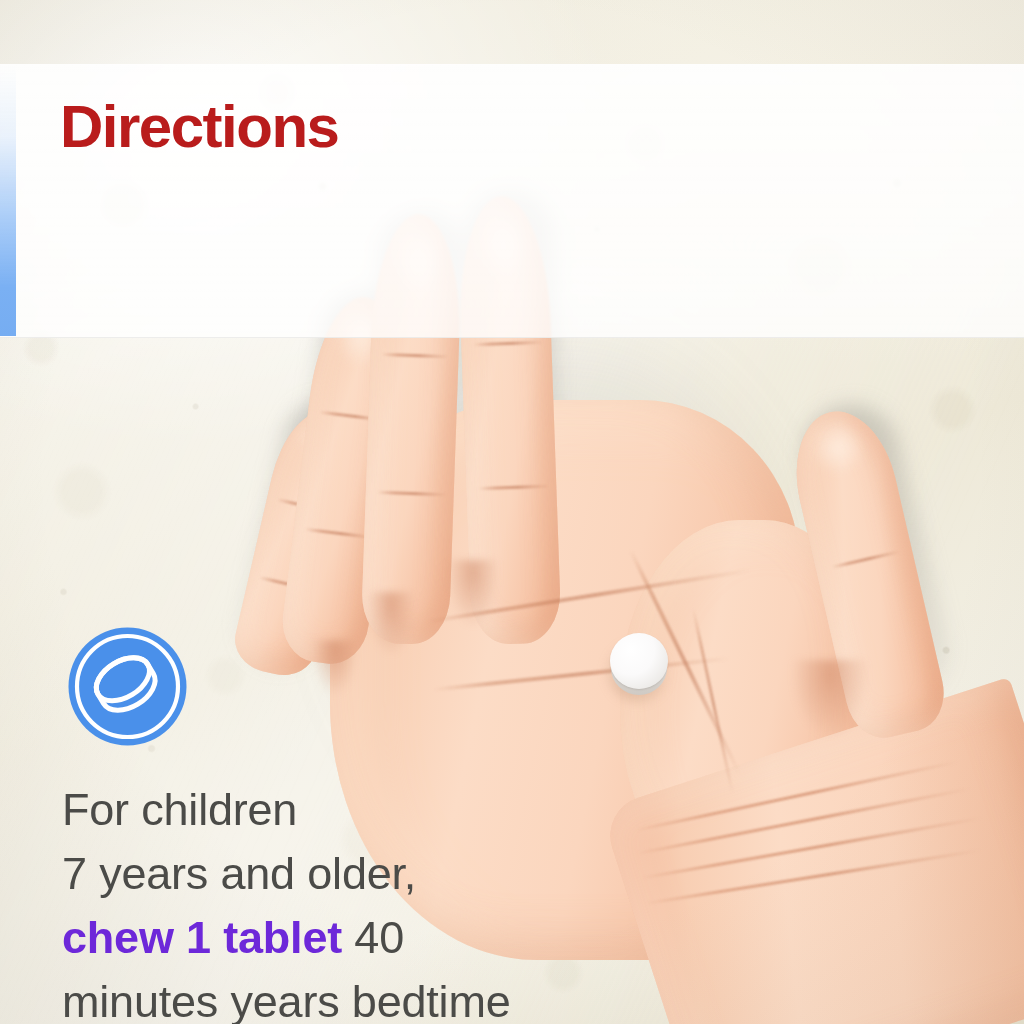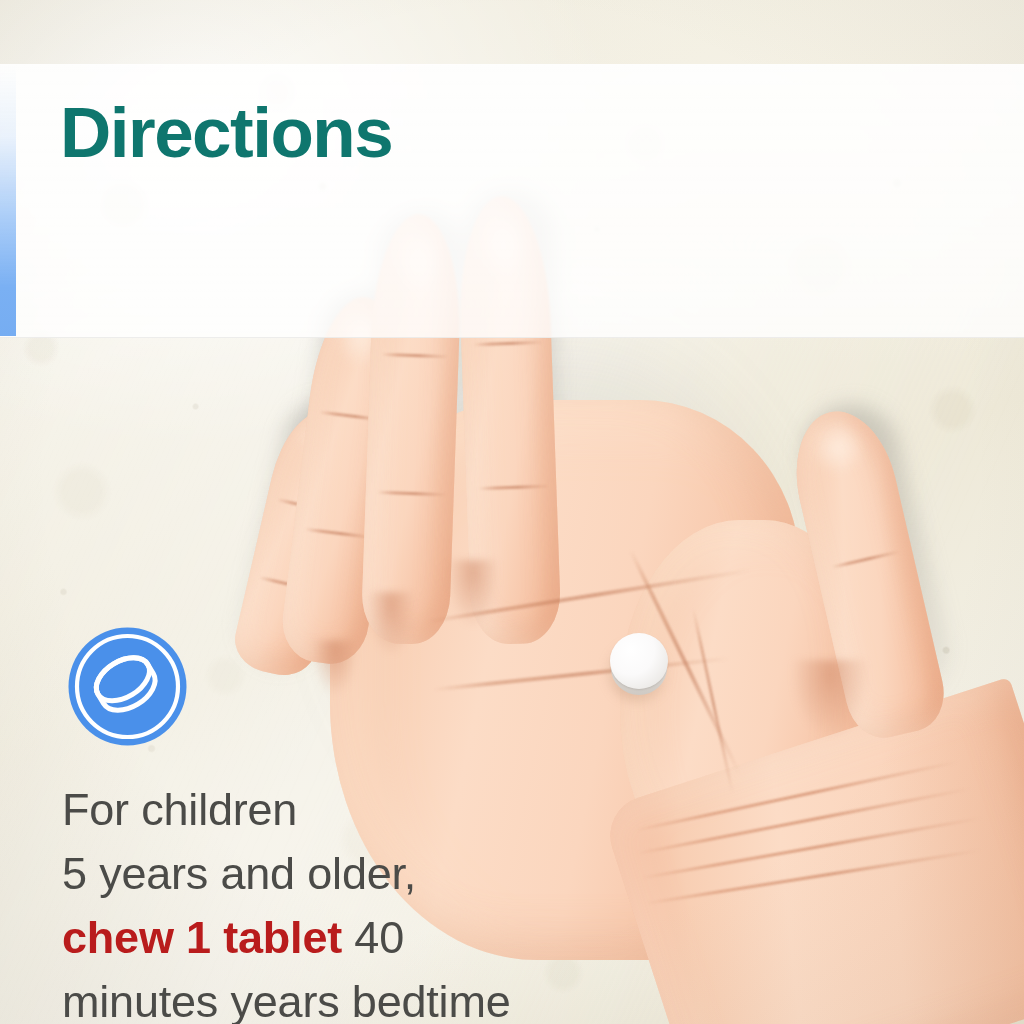--- a/index.html
+++ b/index.html
@@ -201,42 +201,42 @@
     position:absolute; left:0; top:66px; width:16px; height:270px;
     background:linear-gradient(180deg,
        rgba(255,255,255,0) 0%,
        rgba(198,221,250,.35) 26%,
        rgba(150,193,246,.80) 56%,
        rgba(122,176,243,1) 82%,
        rgba(118,173,242,1) 100%);
   }
   #title-block { position:absolute; left:60px; top:98px; }
   #title-line1 {
-    font-size:71px; font-weight:700; letter-spacing:-1.5px;
-    color:#0f766e; line-height:.98;
+    font-size:60px; font-weight:700; letter-spacing:-1.5px;
+    color:#b91c1c; line-height:.98;
     text-shadow:0 1px 0 rgba(255,255,255,.6);
   }
   #title-line2 {
     font-size:80px; font-weight:400; letter-spacing:-1px;
     color:#4a8fe8; line-height:1.02; margin-top:6px;
     text-shadow:0 1px 0 rgba(255,255,255,.6);
   }
 
   
   #pill-icon { position:absolute; left:68px; top:627px; width:119px; height:119px; }
   #pill-icon svg { display:block; width:119px; height:119px; }
 
   
   #usage-text {
     position:absolute; left:62px; top:778px; width:470px;
     color:#4b4b48; font-size:45px; line-height:1.42;
     letter-spacing:-.2px;
   }
   #usage-text .ln { white-space:nowrap; }
-  #usage-text b { font-weight:700; color:#b91c1c; }
+  #usage-text b { font-weight:700; color:#6d28d9; }
 </style>
 </head>
 <body>
 
 <div id="stage">
 
   <div class="bg-base"></div>
   <div class="bg-mottle"></div>
   <div class="bg-speck"></div>
   <div class="bg-diagonal"></div>
@@ -324,18 +324,18 @@
       <circle cx="59.5" cy="59.5" r="50.5" fill="none" stroke="#ffffff" stroke-width="4.2"></circle>
       <g fill="none" stroke="#ffffff" stroke-width="5" stroke-linecap="round" stroke-linejoin="round" transform="translate(59.5,60) rotate(-31)">
         <path d="M -29 -9 a 29 18 0 1 1 58 0 l 0 11 a 29 18 0 0 1 -58 0 z"></path>
         <ellipse cx="0" cy="-9" rx="29" ry="18"></ellipse>
       </g>
     </svg>
   </div>
 
   <div id="usage-text">
     <div class="ln">For children</div>
-    <div class="ln">5 years and older,</div>
+    <div class="ln">7 years and older,</div>
     <div class="ln"><b>chew 1 tablet</b><span> 40</span></div>
     <div class="ln">minutes years bedtime</div>
   </div>
 
 </div>
 
 </body></html>

